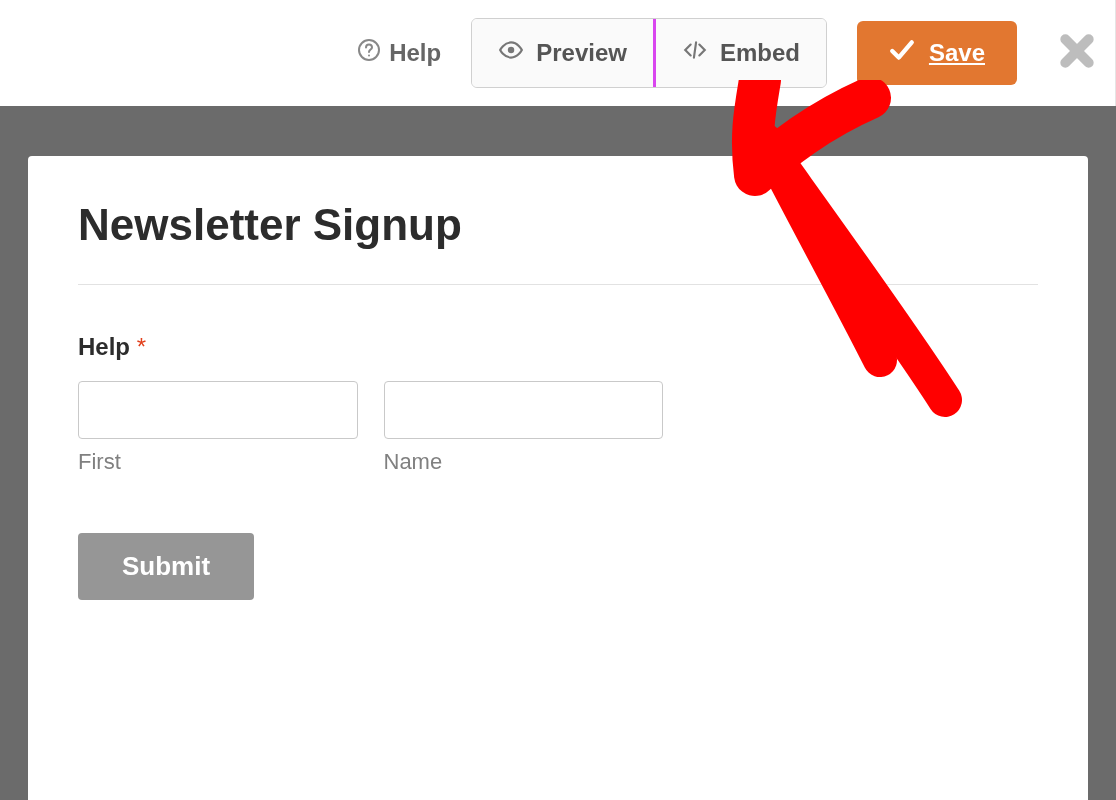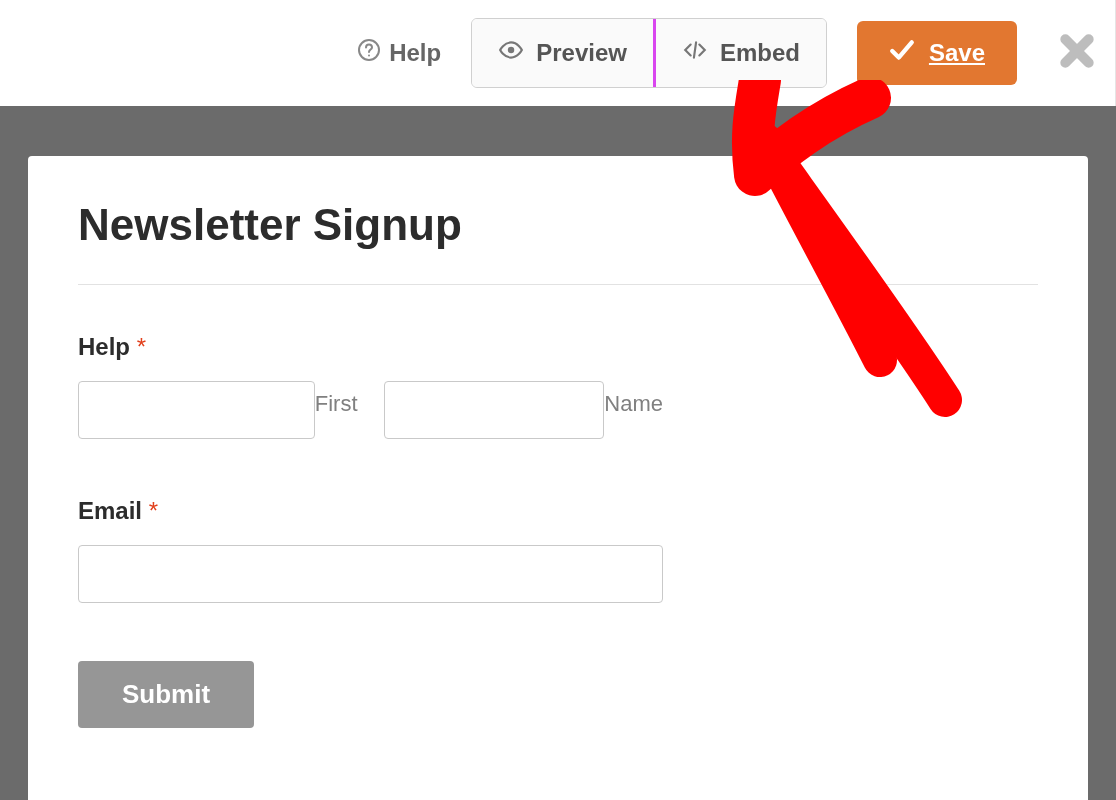--- a/index.html
+++ b/index.html
@@ -100,21 +100,21 @@
   .req { color: #e2401c; font-weight: 400; }
 
   .name-row {
     display: flex;
     gap: 26px;
     width: 585px;
   }
   .name-col {
     flex: 1;
     display: flex;
-    flex-direction: row;
+    flex-direction: column;
   }
   .text-input {
     width: 100%;
     height: 58px;
     border: 1px solid #c9c9c9;
     border-radius: 4px;
     font-size: 20px;
     padding: 0 12px;
   }
   .sublabel {
@@ -219,29 +219,20 @@
           <div class="sublabel">First</div>
         </div>
         <div class="name-col">
           <input class="text-input" type="text" style="">
           <div class="sublabel">Name</div>
         </div>
       </div>
     </div>
 
     
-    <div class="email-block">
-      <div class="field-label">
-        <span>Email</span>
-        <span class="req">*</span>
-      </div>
-      <div class="email-input-wrap">
-        <input class="text-input" type="email" style="">
-      </div>
-    </div>
 
     
     <button class="submit-btn">Submit</button>
 
   </div>
 </div>
 
 <svg class="annot-arrow" width="280" height="340" viewBox="0 0 280 340">
   <g fill="none" stroke="#ff0000" stroke-linecap="round" stroke-linejoin="round">
     <path d="M60 0 C55 30 50 55 55 95 C80 70 120 40 170 18" stroke-width="42"></path>

